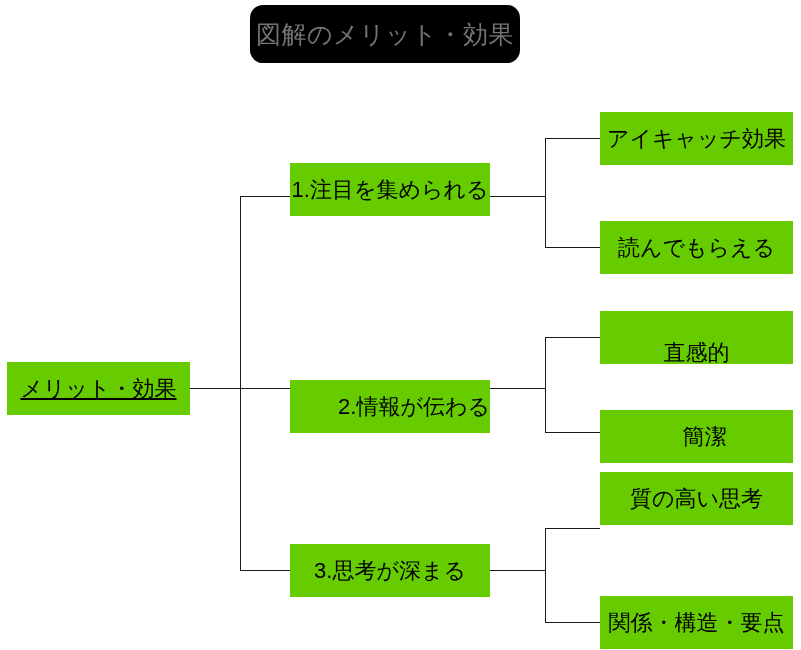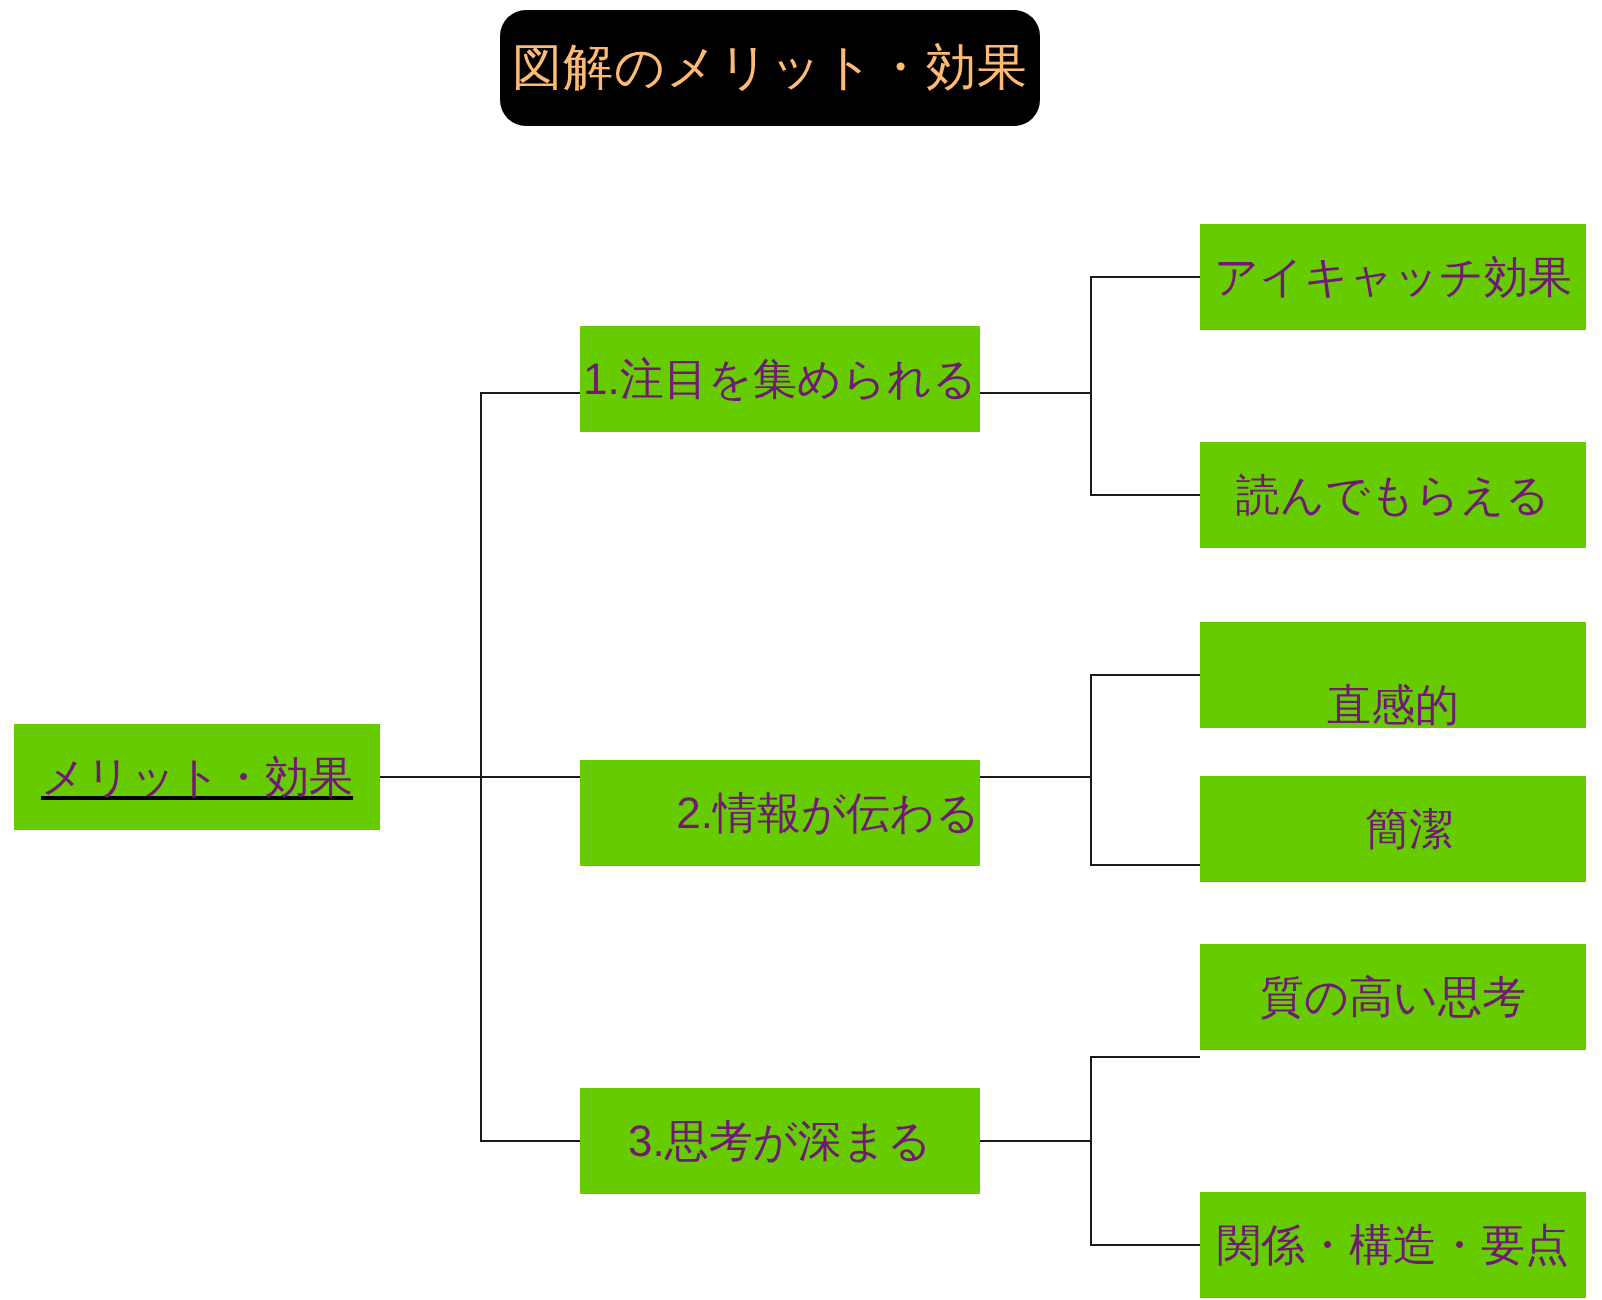--- a/index.html
+++ b/index.html
@@ -27,38 +27,38 @@
     top: 5px;
     width: 270px;
     height: 58px;
     background: #000000;
     border-radius: 13px;
     display: flex;
     align-items: center;
     justify-content: center;
   }
   .title-box .title-text {
-    color: #fdba74;
+    color: #737373;
     font-size: 25px;
     letter-spacing: 0.5px;
     white-space: nowrap;
     line-height: 1;
   }
 
   
   .node {
     position: absolute;
     background: #66CC00;
     display: flex;
     align-items: center;
     justify-content: center;
     box-sizing: border-box;
   }
   .node .node-text {
-    color: #701a75;
+    color: #000000;
     font-size: 22px;
     line-height: 1;
     white-space: nowrap;
   }
 
   
   .node.root {
     left: 7px;
     top: 362px;
     width: 183px;
@@ -78,21 +78,21 @@
 
   
   .node.leaf {
     left: 600px;
     width: 193px;
     height: 53px;
   }
   .node.leaf-1a { top: 112px; }
   .node.leaf-1b { top: 221px; }
   .node.leaf-2a { top: 311px; align-items: flex-end; }
-  .node.leaf-2b { top: 388px; padding-left: 16px; }
+  .node.leaf-2b { top: 410px; padding-left: 16px; }
   .node.leaf-3a { top: 472px; }
   .node.leaf-3b { top: 596px; }
 
   
   .line {
     position: absolute;
     background: #1a1a1a;
   }
   .line.h { height: 1px; }
   .line.v { width: 1px; }

